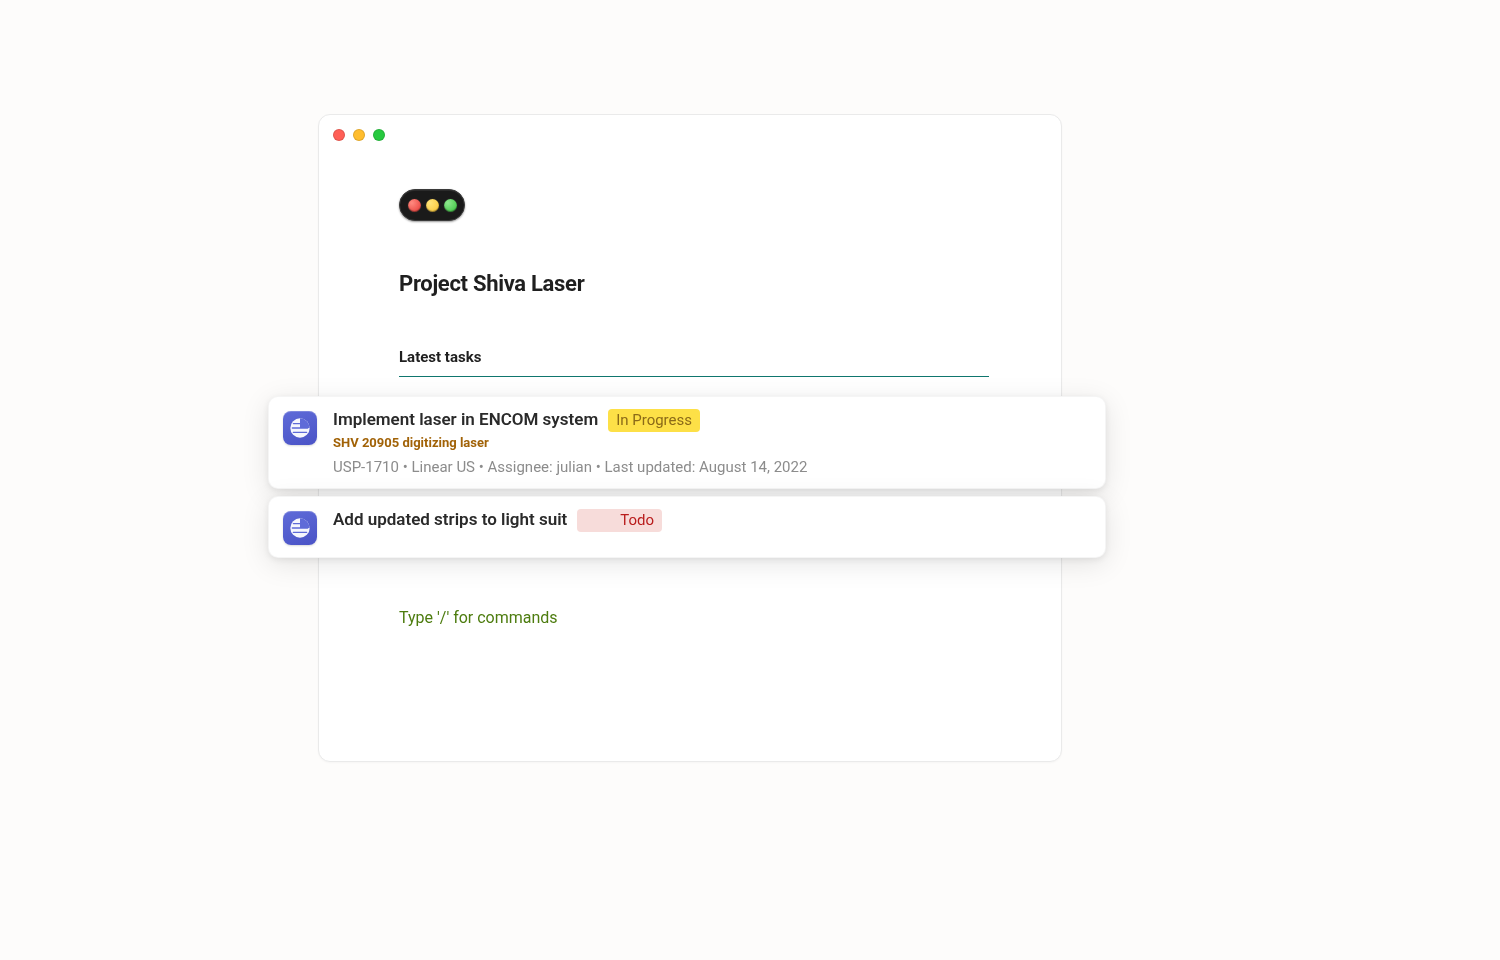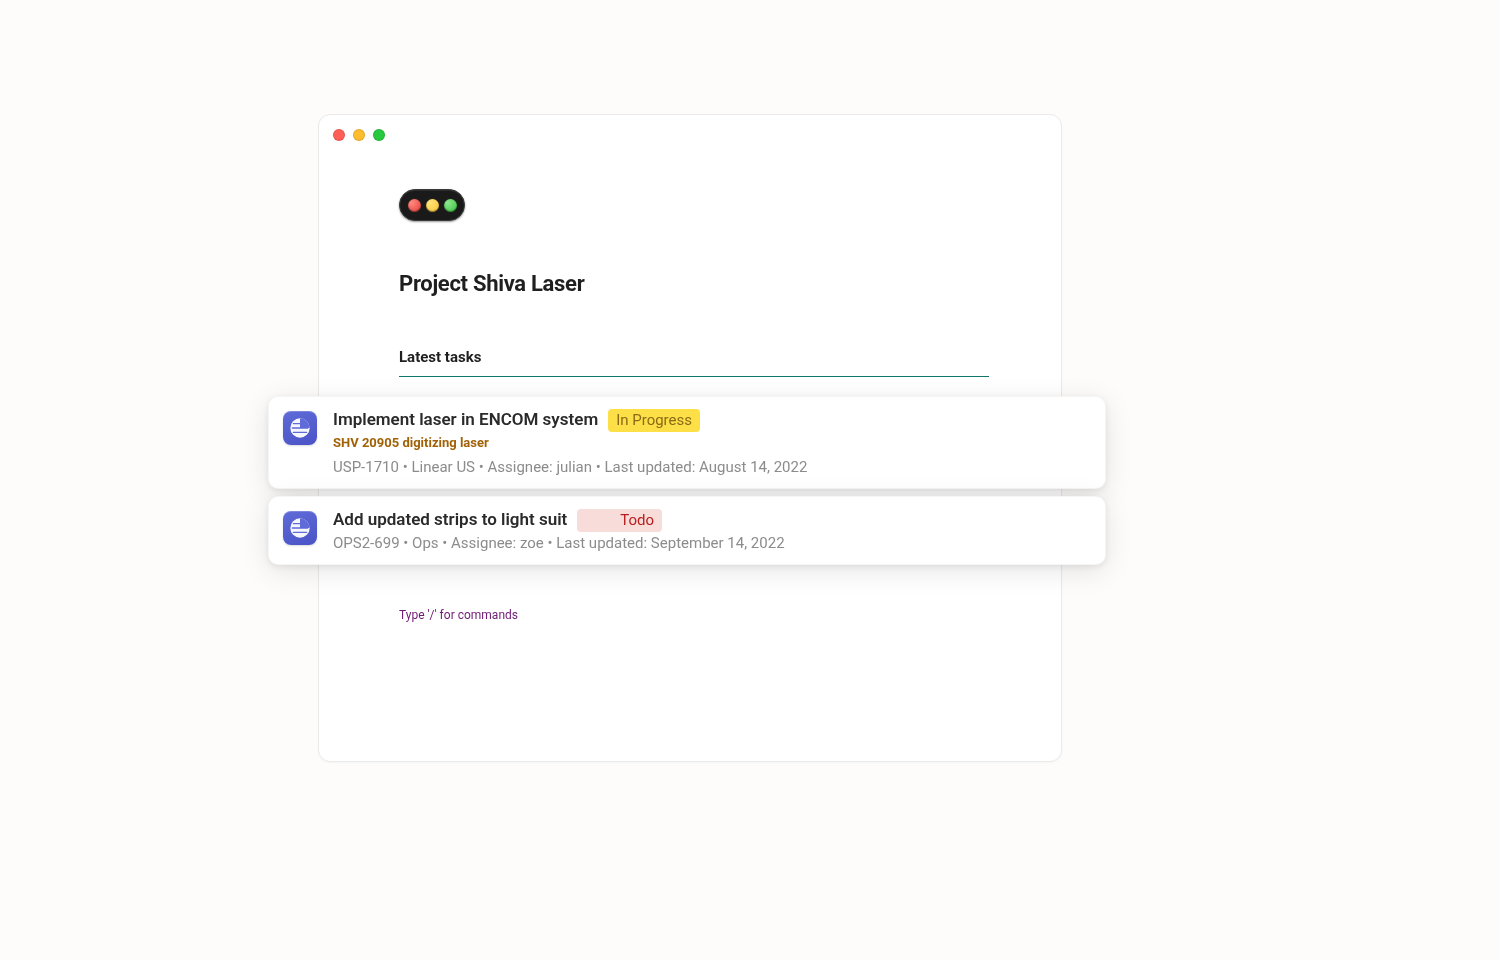--- a/index.html
+++ b/index.html
@@ -92,22 +92,22 @@
       font-weight: 700;
       color: #1f1f1f;
       padding-bottom: 10px;
       border-bottom: 1px solid #0f766e;
     }
 
     .placeholder-text {
       position: absolute;
       top: 493px;
       left: 80px;
-      font-size: 12px;
-      color: #701a75;
+      font-size: 16px;
+      color: #4d7c0f;
     }
 
     
     .task-card {
       position: absolute;
       left: 268px;
       width: 838px;
       background: #fff;
       border-radius: 10px;
       box-shadow: 0 6px 28px rgba(0,0,0,0.10), 0 2px 6px rgba(0,0,0,0.07);
@@ -241,15 +241,14 @@
       <path d="M20 30 L80 30" stroke="#5f6bd8" stroke-width="6" stroke-linecap="round"></path>
       <path d="M15 50 L85 50" stroke="#5f6bd8" stroke-width="6" stroke-linecap="round"></path>
       <path d="M20 70 L80 70" stroke="#5f6bd8" stroke-width="6" stroke-linecap="round"></path>
     </svg>
   </div>
   <div class="task-body">
     <div class="task-title-row">
       <span class="task-title">Add updated strips to light suit</span>
       <span class="badge todo">Todo</span>
     </div>
-    <div class="task-meta">OPS2-699 • Ops • Assignee: zoe • Last updated: September 14, 2022</div>
   </div>
 </div>
 
 </body></html>

